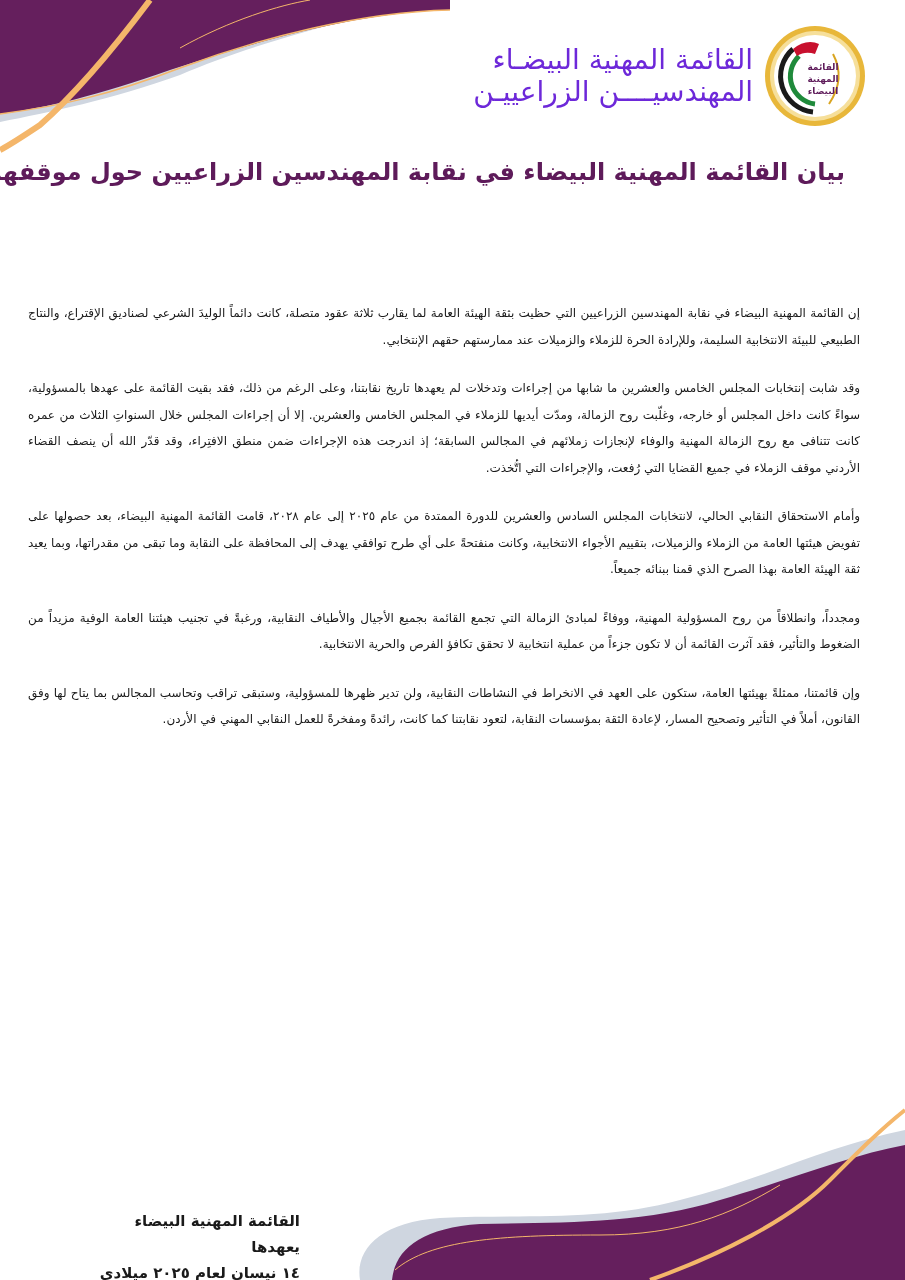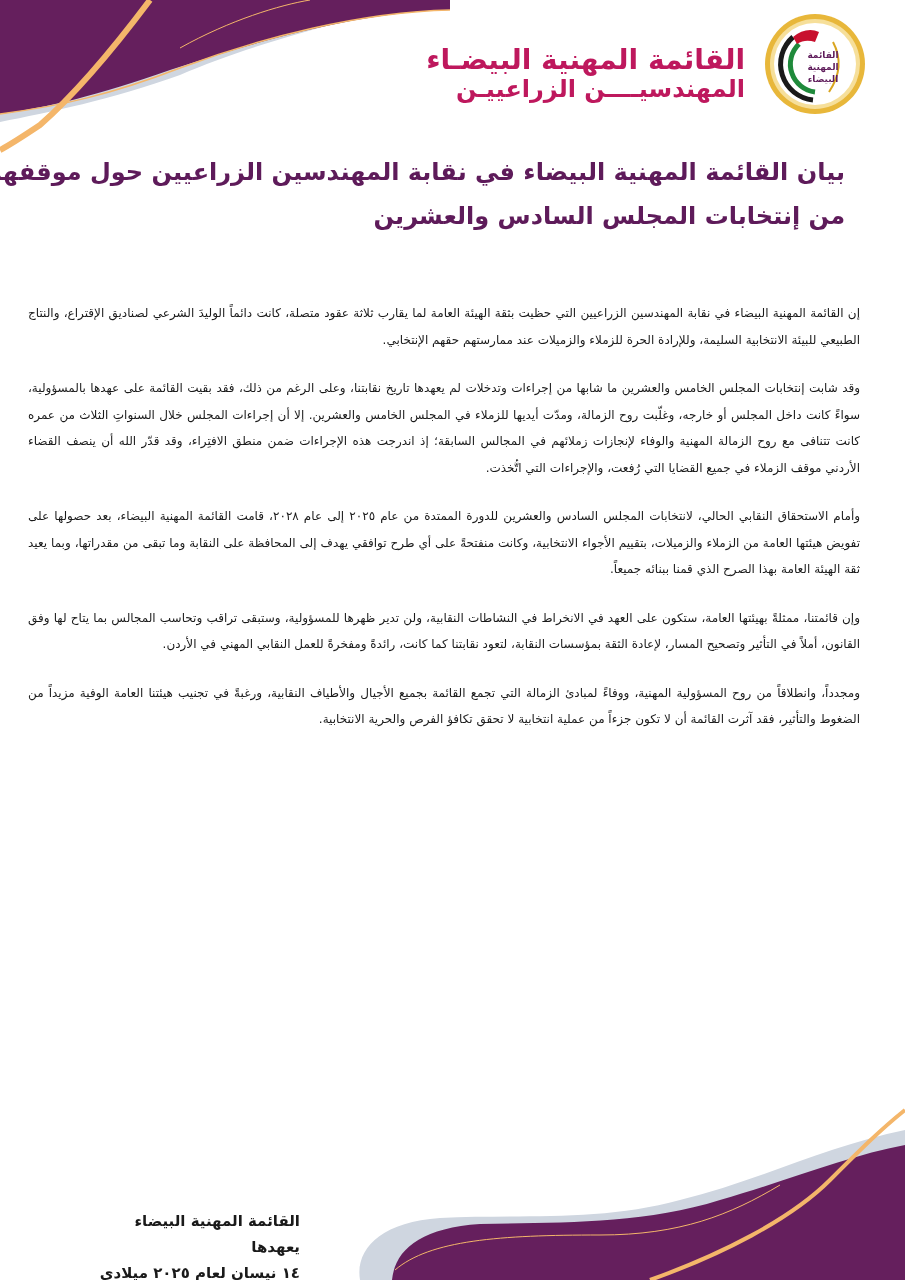--- a/index.html
+++ b/index.html
@@ -6,28 +6,28 @@
   body {
     width: 905px; height: 1280px; position: relative; overflow: hidden;
     background: #ffffff;
     font-family: "DejaVu Sans", sans-serif;
     color: #1a1a1a;
   }
   .deco { position: absolute; left: 0; top: 0; width: 905px; height: 1280px; pointer-events: none; }
 
   
   .logo {
-    position: absolute; top: 12px; right: 38px; width: 104px; height: 104px;
+    position: absolute; top: 24px; right: 38px; width: 104px; height: 104px;
   }
   .brand {
-    position: absolute; top: 44px; right: 160px; text-align: right;
-    color: #be185d; font-weight: bold; line-height: 1.15;
+    position: absolute; top: 44px; right: 152px; text-align: right;
+    color: #6d28d9; font-weight: normal; line-height: 1.15;
   }
   .brand .l1 { font-size: 28px; }
-  .brand .l2 { font-size: 24px; letter-spacing: 1px; }
+  .brand .l2 { font-size: 28px; letter-spacing: 1px; }
 
   .title {
     position: absolute; top: 150px; right: 60px; left: 30px;
     color: #5e1b5a; font-weight: bold; font-size: 24px; line-height: 44px;
     text-align: right;
   }
   .title div { white-space: nowrap; }
 
   .body {
     position: absolute; top: 300px; right: 45px; left: 28px;
@@ -72,28 +72,27 @@
   </svg>
 </div>
 
 <div class="brand">
   <div class="l1">القائمة المهنية البيضـاء</div>
   <div class="l2">المهندسيــــن الزراعييـن</div>
 </div>
 
 <div class="title">
   <div>بيان القائمة المهنية البيضاء في نقابة المهندسين الزراعيين حول موقفها</div>
-  <div>من إنتخابات المجلس السادس والعشرين</div>
 </div>
 
 <div class="body">
   <p>إن القائمة المهنية البيضاء في نقابة المهندسين الزراعيين التي حظيت بثقة الهيئة العامة لما يقارب ثلاثة عقود متصلة، كانت دائماً الوليدَ الشرعي لصناديق الإقتراع، والنتاج الطبيعي للبيئة الانتخابية السليمة، وللإرادة الحرة للزملاء والزميلات عند ممارستهم حقهم الإنتخابي.</p>
   <p>وقد شابت إنتخابات المجلس الخامس والعشرين ما شابها من إجراءات وتدخلات لم يعهدها تاريخ نقابتنا، وعلى الرغم من ذلك، فقد بقيت القائمة على عهدها بالمسؤولية، سواءً كانت داخل المجلس أو خارجه، وغلّبت روح الزمالة، ومدّت أيديها للزملاء في المجلس الخامس والعشرين. إلا أن إجراءات المجلس خلال السنواتِ الثلاث من عمره كانت تتنافى مع روح الزمالة المهنية والوفاء لإنجازات زملائهم في المجالس السابقة؛ إذ اندرجت هذه الإجراءات ضمن منطق الافتِراء، وقد قدّر الله أن ينصف القضاء الأردني موقف الزملاء في جميع القضايا التي رُفعت، والإجراءات التي اتُّخذت.</p>
   <p>وأمام الاستحقاق النقابي الحالي، لانتخابات المجلس السادس والعشرين للدورة الممتدة من عام ٢٠٢٥ إلى عام ٢٠٢٨، قامت القائمة المهنية البيضاء، بعد حصولها على تفويض هيئتها العامة من الزملاء والزميلات، بتقييم الأجواء الانتخابية، وكانت منفتحةً على أي طرح توافقي يهدف إلى المحافظة على النقابة وما تبقى من مقدراتها، وبما يعيد ثقة الهيئة العامة بهذا الصرح الذي قمنا ببنائه جميعاً.</p>
+  <p>ومجدداً، وانطلاقاً من روح المسؤولية المهنية، ووفاءً لمبادئ الزمالة التي تجمع القائمة بجميع الأجيال والأطياف النقابية، ورغبةً في تجنيب هيئتنا العامة الوفية مزيداً من الضغوط والتأثير، فقد آثرت القائمة أن لا تكون جزءاً من عملية انتخابية لا تحقق تكافؤ الفرص والحرية الانتخابية.</p>
   <p>وإن قائمتنا، ممثلةً بهيئتها العامة، ستكون على العهد في الانخراط في النشاطات النقابية، ولن تدير ظهرها للمسؤولية، وستبقى تراقب وتحاسب المجالس بما يتاح لها وفق القانون، أملاً في التأثير وتصحيح المسار، لإعادة الثقة بمؤسسات النقابة، لتعود نقابتنا كما كانت، رائدةً ومفخرةً للعمل النقابي المهني في الأردن.</p>
-  <p>ومجدداً، وانطلاقاً من روح المسؤولية المهنية، ووفاءً لمبادئ الزمالة التي تجمع القائمة بجميع الأجيال والأطياف النقابية، ورغبةً في تجنيب هيئتنا العامة الوفية مزيداً من الضغوط والتأثير، فقد آثرت القائمة أن لا تكون جزءاً من عملية انتخابية لا تحقق تكافؤ الفرص والحرية الانتخابية.</p>
 </div>
 
 <div class="signature">
   <div>القائمة المهنية البيضاء</div>
   <div>يعهدها</div>
   <div>١٤ نيسان لعام ٢٠٢٥ ميلادي</div>
 </div>
 
 </body></html>

